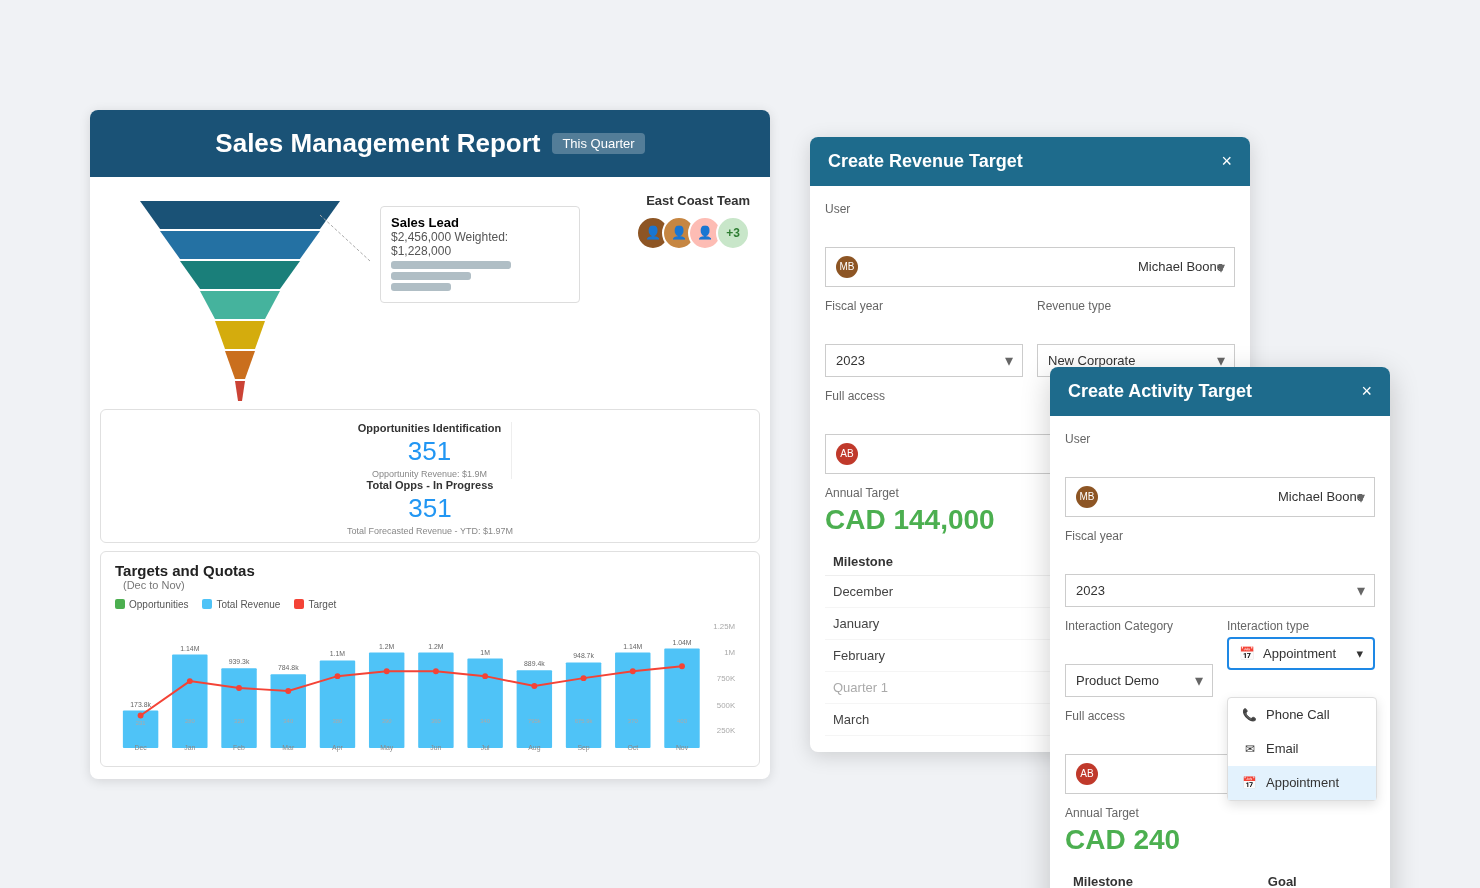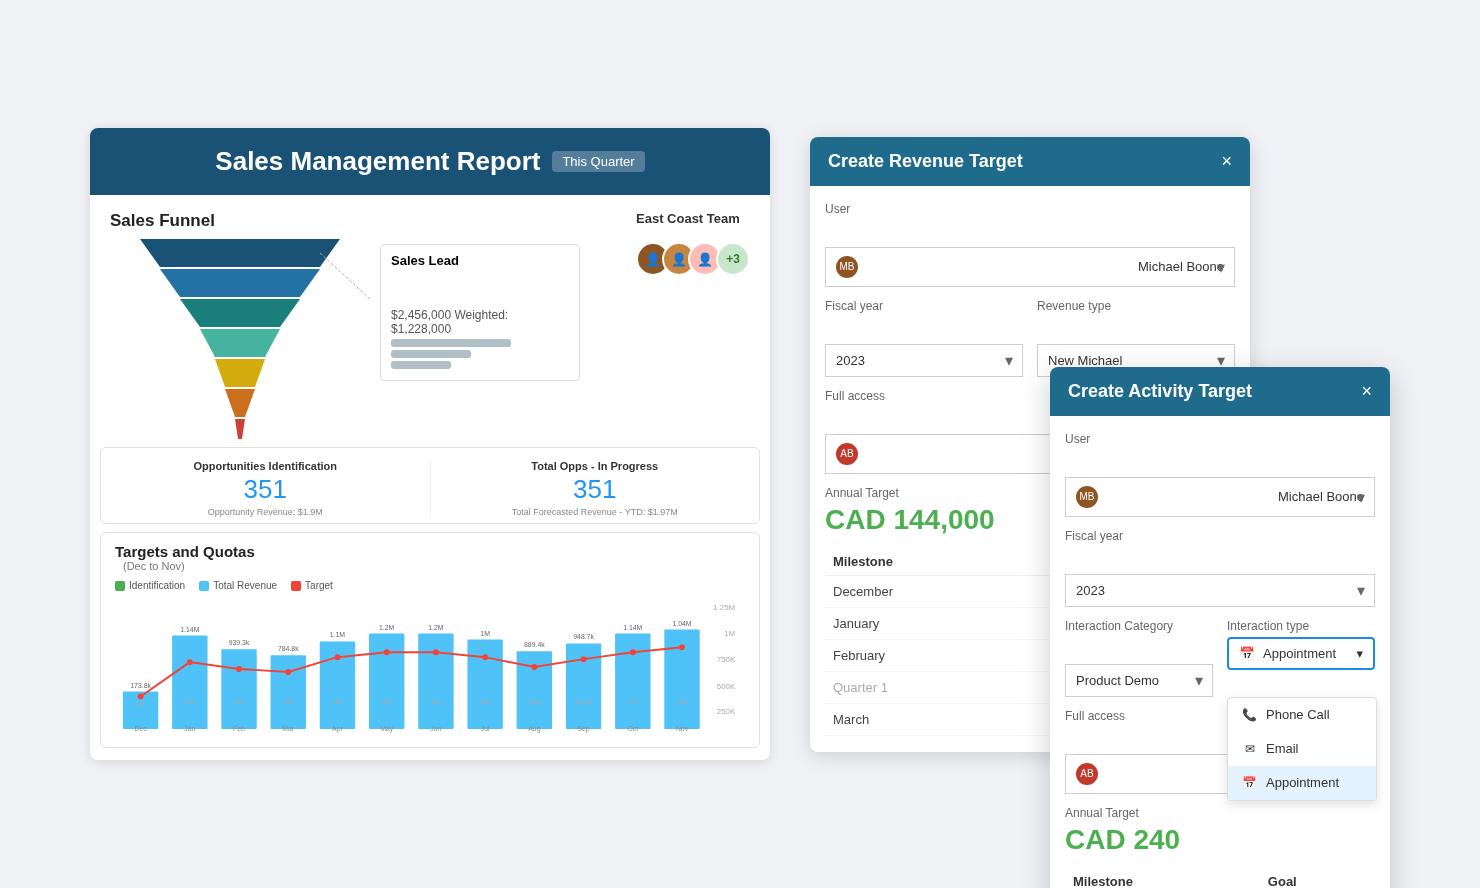--- a/index.html
+++ b/index.html
@@ -59,21 +59,22 @@
     .team-info {
       position: absolute;
       right: 20px;
       top: 16px;
       text-align: left;
     }
     .team-name {
       font-size: 13px;
       font-weight: 600;
       color: #333;
-      margin-bottom: 16px;
+      margin-bottom: 8px;
+      text-align: right;
     }
     .team-avatars {
       display: flex;
       align-items: center;
       gap: -6px;
     }
     .avatar-circle {
       width: 34px;
       height: 34px;
       border-radius: 50%;
@@ -105,36 +106,37 @@
     }
 
     
     .funnel-container {
       display: flex;
       align-items: flex-start;
       gap: 0;
       margin-top: 8px;
     }
     .sl-title { font-weight: 700; font-size: 13px; }
-    .sl-amount { font-size: 12px; color: #555; margin-top: 40px; }
+    .sl-amount { font-size: 12px; color: #555; }
     .sl-bar { width: 120px; height: 8px; background: #b0bec5; border-radius: 3px; margin: 3px 0; }
     .sl-bar-sm { width: 80px; height: 8px; background: #b0bec5; border-radius: 3px; margin: 3px 0; }
 
     
     .stats-box {
       background: #fff;
       border: 1px solid #e0e0e0;
       border-radius: 6px;
       margin: 8px 10px;
       padding: 12px 0 6px;
     }
     .stats-row {
       display: flex;
       justify-content: space-around;
       align-items: center;
+      flex-direction: column;
     }
     .stat-item {
       text-align: center;
       flex: 1;
       border-right: 1px solid #eee;
       padding: 0 10px;
     }
     .stat-item:last-child { border-right: none; }
     .stat-label { font-size: 11px; font-weight: 600; color: #333; margin-bottom: 2px; }
     .stat-value { font-size: 26px; font-weight: 400; color: #2196f3; }
@@ -380,21 +382,20 @@
 <body>
 
 <div class="left-panel">
 
   <div class="report-header">
     <h1>Sales Management Report</h1>
     <span class="quarter-badge">This Quarter</span>
   </div>
 
   <div class="funnel-section" style="min-height:220px;">
-    <div class="funnel-title">Sales Funnel</div>
 
     <div class="team-info">
       <div class="team-name">East Coast Team</div>
       <div class="team-avatars">
         <span class="avatar-circle avatar-1">👤</span>
         <span class="avatar-circle avatar-2">👤</span>
         <span class="avatar-circle avatar-3">👤</span>
         <span class="avatar-more">+3</span>
       </div>
     </div>
@@ -446,21 +447,21 @@
       </div>
     </div>
   </div>
 
   <div class="targets-section">
     <div class="targets-title">Targets and Quotas</div>
     <div class="targets-sub">(Dec to Nov)</div>
     <div class="chart-legend">
       <div class="legend-item">
         <div class="legend-dot" style="background:#4caf50;"></div>
-        <span>Identification</span>
+        <span>Opportunities</span>
       </div>
       <div class="legend-item">
         <div class="legend-dot" style="background:#4fc3f7;"></div>
         <span>Total Revenue</span>
       </div>
       <div class="legend-item">
         <div class="legend-dot" style="background:#f44336;"></div>
         <span>Target</span>
       </div>
     </div>
@@ -581,21 +582,21 @@
           <div class="select-field-wrap">
             <div class="select-field">
               <span>2023</span>
             </div>
           </div>
         </div>
         <div class="form-group">
           <label class="form-label">Revenue type</label>
           <div class="select-field-wrap">
             <div class="select-field">
-              <span>New Michael</span>
+              <span>New Corporate</span>
             </div>
           </div>
         </div>
       </div>
 
       <div class="form-group">
         <label class="form-label">Full access</label>
         <div class="select-field-wrap">
           <div class="select-field">
             <span><span class="avatar-sm" style="background:#c0392b;">AB</span></span>

